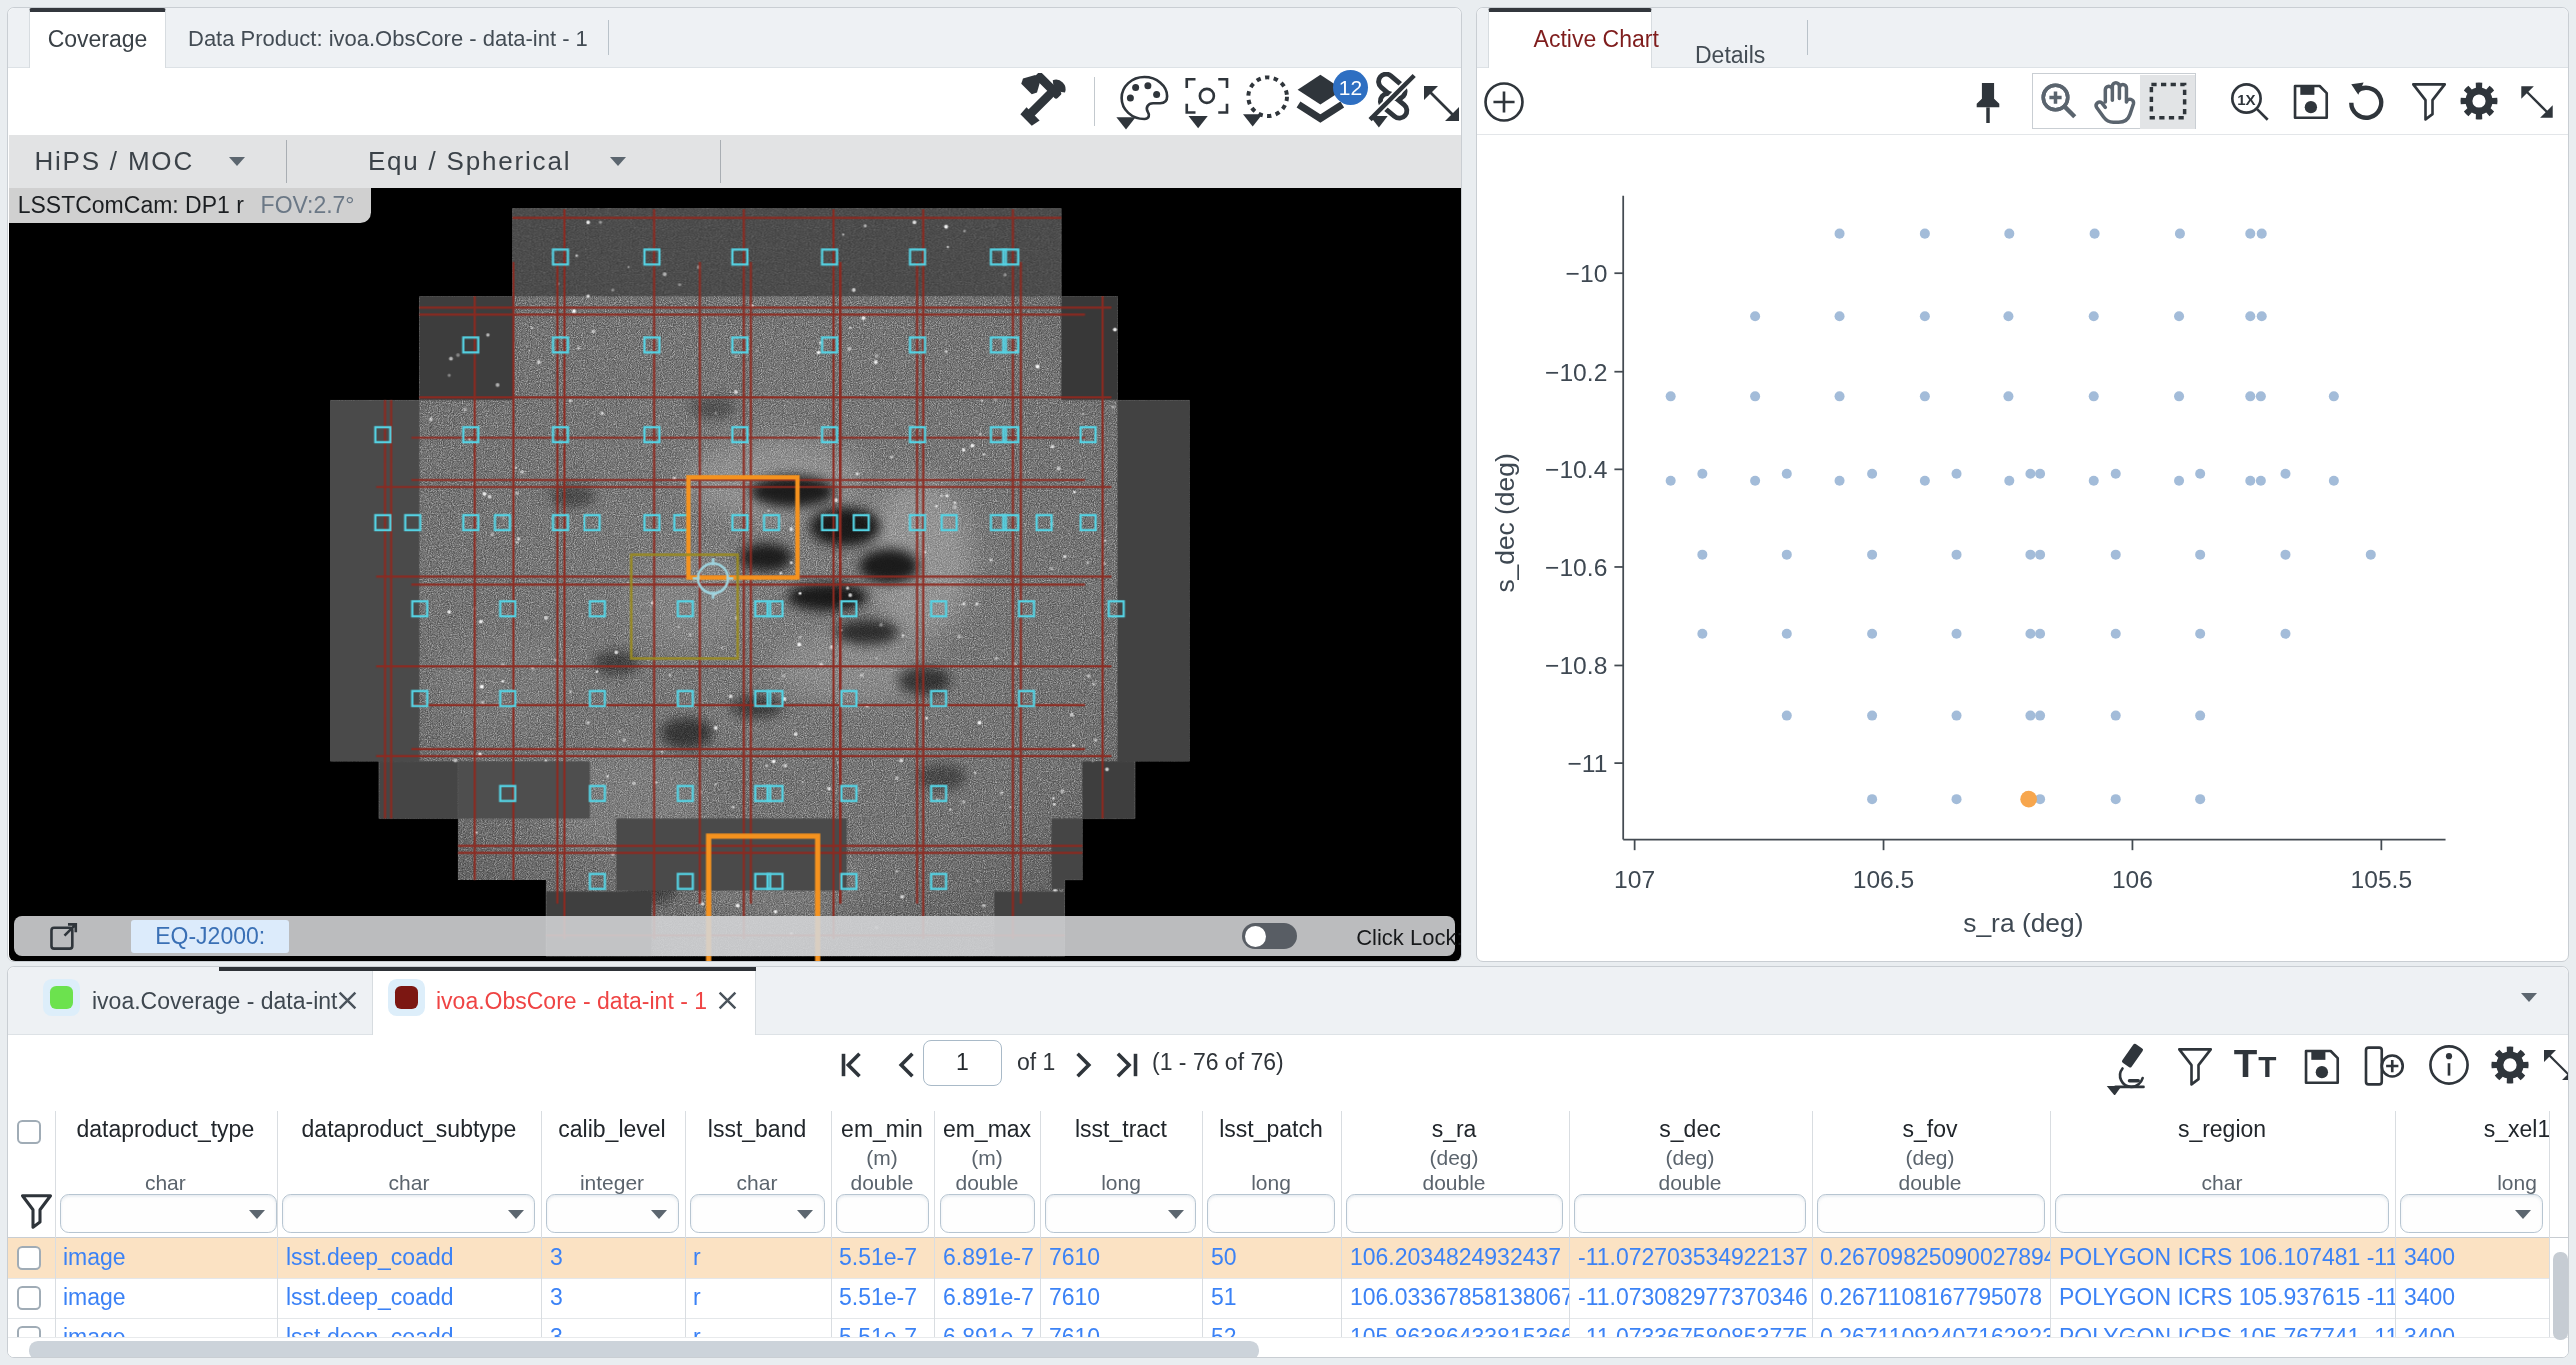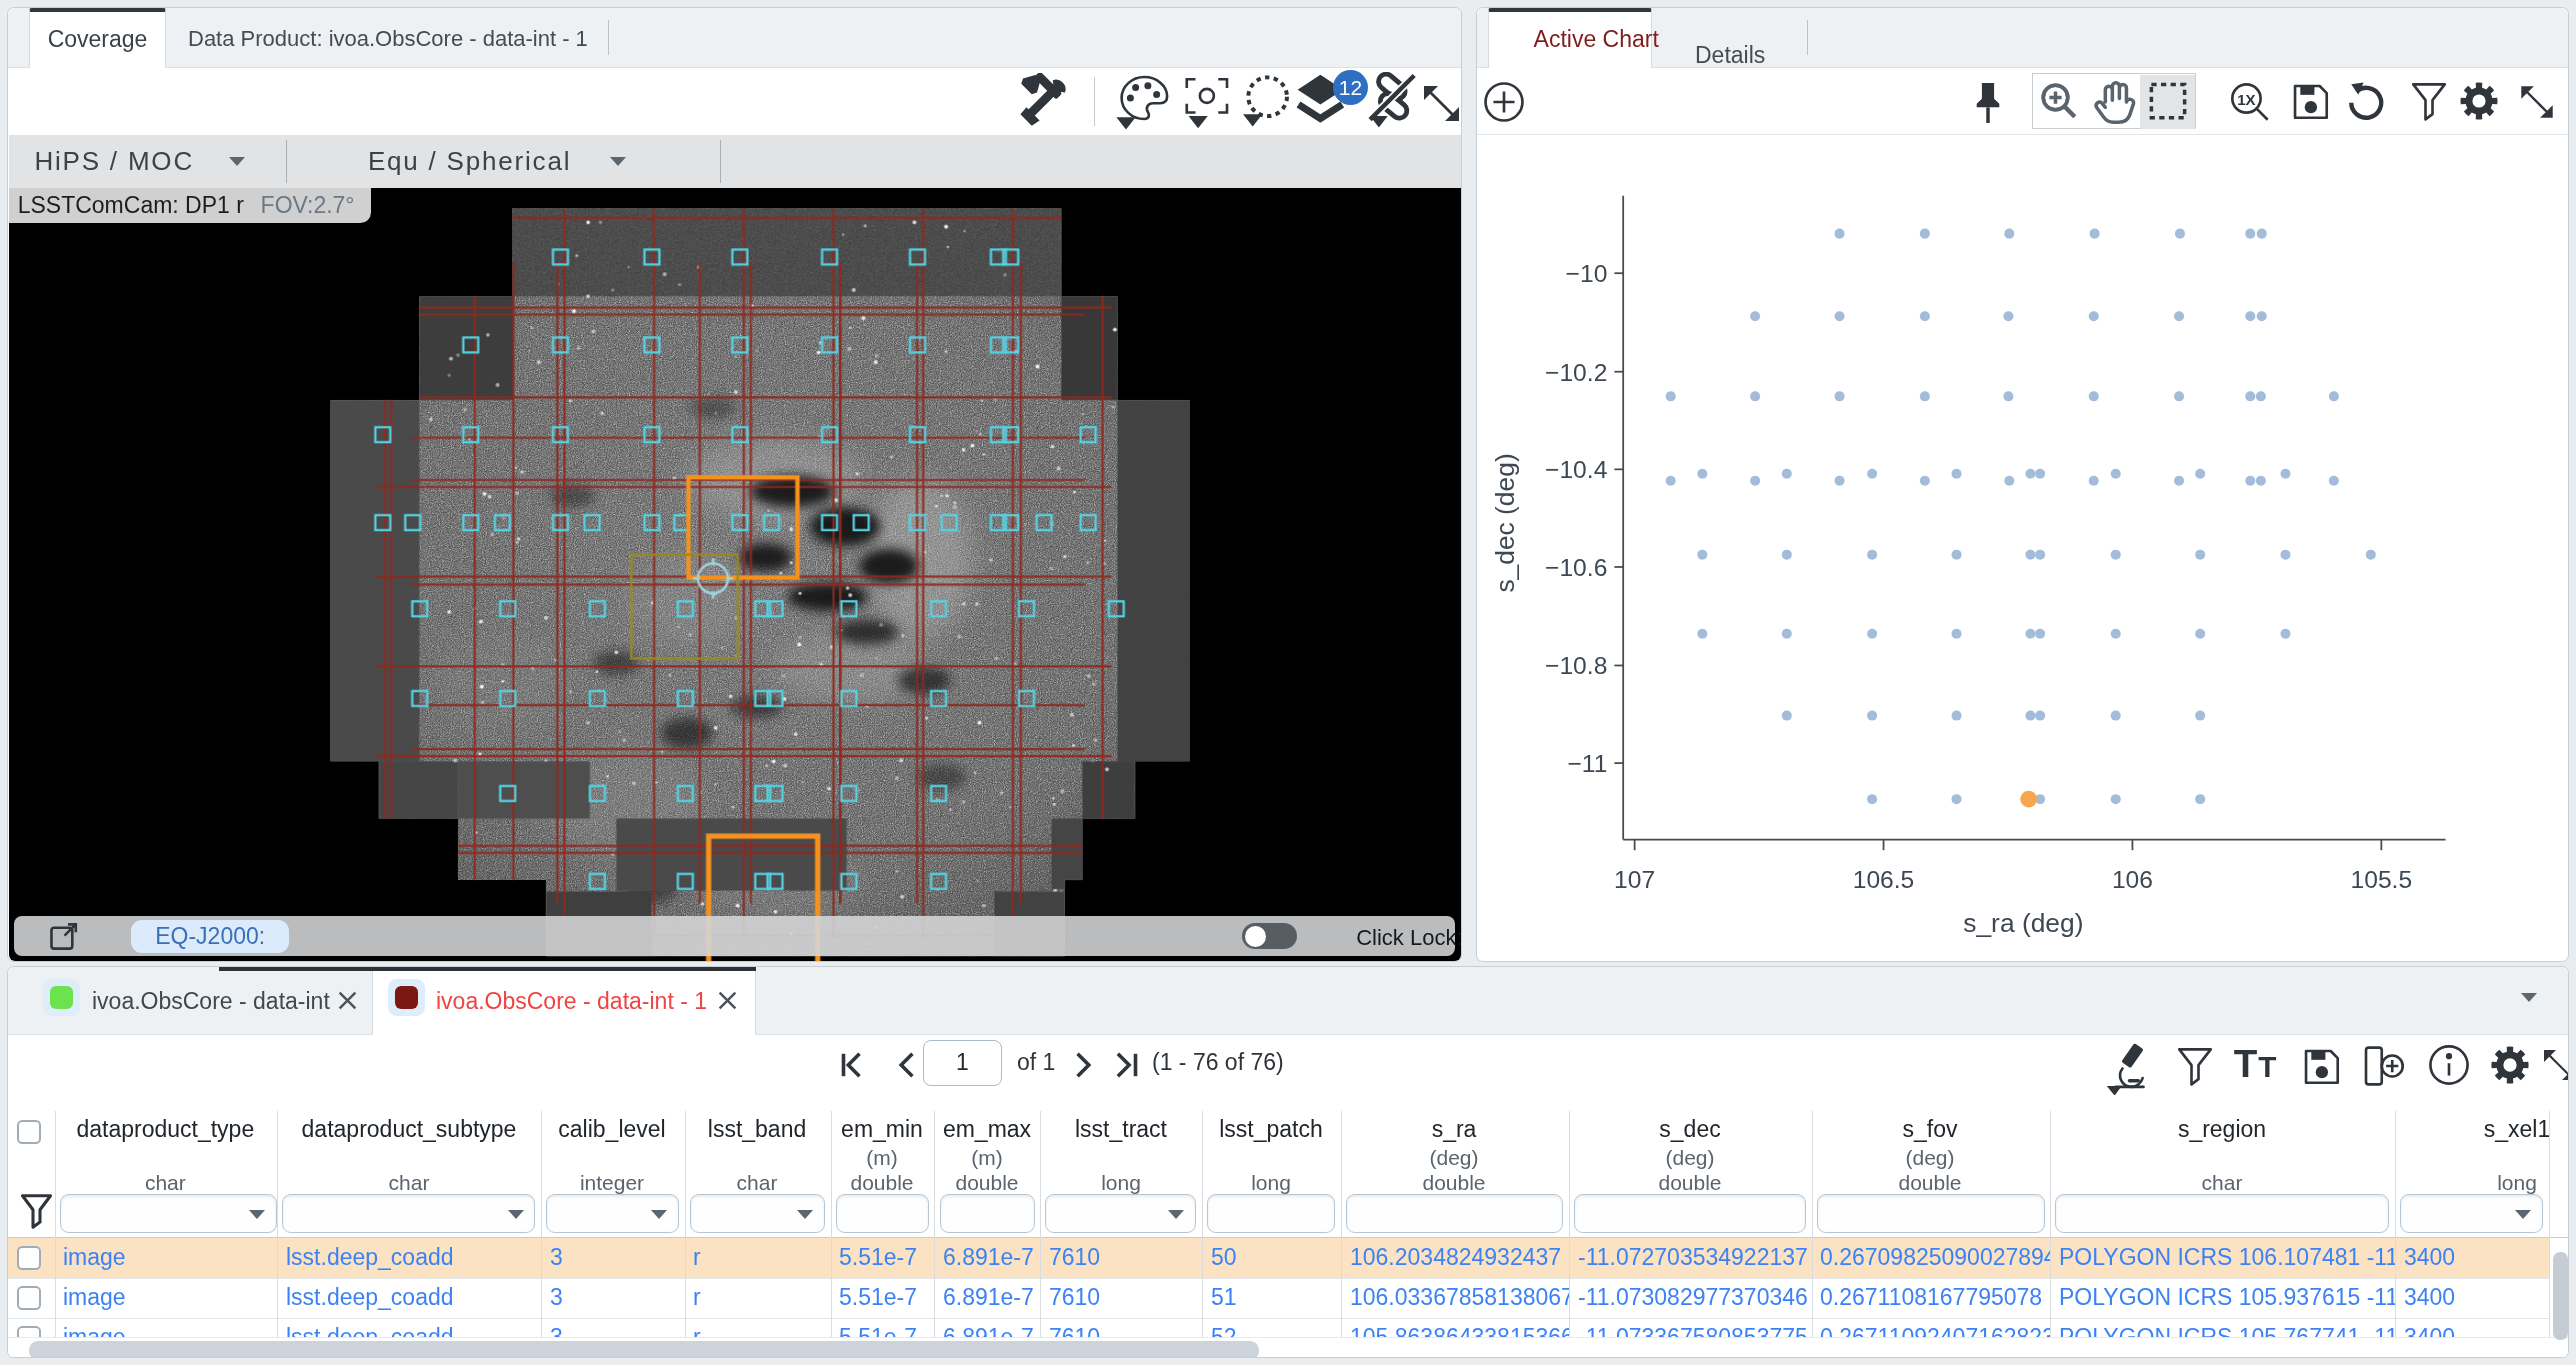--- a/index.html
+++ b/index.html
@@ -525,21 +525,21 @@
     <div class="abs" style="left:0; top:0; height:35px; background:rgba(216,216,216,.96); border-radius:0 0 10.6px 0; padding:0 16px 0 8.8px;">
       <span style="font-size:23px; color:#1b1e21; line-height:35px;">LSSTComCam: DP1 r</span>
       <span style="font-size:23px; color:#6b7886; line-height:35px;">&nbsp; FOV:2.7°</span>
     </div>
 
     <div class="abs" style="left:5.3px; top:728px; width:1441px; height:40px; background:rgba(213,214,216,0.88); border-radius:8px;">
       <svg class="abs" style="left:33px; top:4.4px;" width="35" height="33" viewBox="0 0 40 38">
         <rect x="5" y="9" width="24" height="24" rx="3" class="ic" stroke-width="3.5"></rect>
         <path d="M20 18 L33 5 M24 5 h9 v9" class="ic" stroke-width="3.5"></path>
       </svg>
-      <div class="abs" style="left:117px; top:3.5px; width:158px; height:33px; background:#dcebfb; border-radius:11px; text-align:center;">
+      <div class="abs" style="left:117px; top:3.5px; width:158px; height:33px; background:#dcebfb; border-radius:3px; text-align:center;">
         <span style="font-size:23px; color:#3a70b5; line-height:33px;">EQ-J2000:</span>
       </div>
       <div class="abs" style="left:1228px; top:7px; width:55px; height:26px; background:#585d64; border-radius:14px;">
         <div class="abs" style="left:2.6px; top:2.6px; width:21px; height:21px; border-radius:50%; background:#fff;"></div>
       </div>
       <span class="abs" style="left:1302px; top:8.8px; font-size:22px; color:#17191b; white-space:nowrap;margin-left:40px;">Click Lock: off</span>
     </div>
   </div>
 </div>
 
@@ -723,21 +723,21 @@
 </div>
 
 <div class="panel" style="left:7px; top:966px; width:2562px; height:392px; overflow:hidden;">
   <div class="tabstrip" style="left:0; top:0; width:2560px; height:68px;"></div>
 
   <div class="abs" style="left:364px; top:0; width:384px; height:69px; background:#fff; border:0.9px solid #d7dce0; border-bottom:none; border-radius:2.6px 2.6px 0 0;"></div>
   <div class="abs" style="left:211px; top:0; width:537px; height:4.4px; background:#2e3237;"></div>
 
   <div class="abs" style="left:35px; top:12.3px; width:37px; height:37px; background:#ddeefa; border-radius:8.8px;"></div>
   <div class="abs" style="left:42px; top:19.4px; width:23px; height:23px; background:#6ce24e; border-radius:6.2px;"></div>
-  <span class="abs" style="left:84px; top:21px; font-size:23px; color:#3f4850; white-space:nowrap;">ivoa.ObsCore - data-int</span>
+  <span class="abs" style="left:84px; top:21px; font-size:23px; color:#3f4850; white-space:nowrap;">ivoa.Coverage - data-int</span>
   <svg class="abs" style="left:329px; top:23px;" width="21" height="21" viewBox="0 0 24 24">
       <path d="M3 3 L21 21 M21 3 L3 21" stroke="#4b545c" stroke-width="2.8"></path>
     </svg>
 
   <div class="abs" style="left:380px; top:12.3px; width:37px; height:37px; background:#ddeefa; border-radius:8.8px;"></div>
   <div class="abs" style="left:387px; top:19.4px; width:23px; height:23px; background:#7c1712; border-radius:6.2px;"></div>
   <span class="abs" style="left:428px; top:21px; font-size:23px; color:#ef4444; white-space:nowrap;">ivoa.ObsCore - data-int - 1</span>
   <svg class="abs" style="left:709px; top:23px;" width="21" height="21" viewBox="0 0 24 24">
       <path d="M3 3 L21 21 M21 3 L3 21" stroke="#4b545c" stroke-width="2.8"></path>
     </svg>

